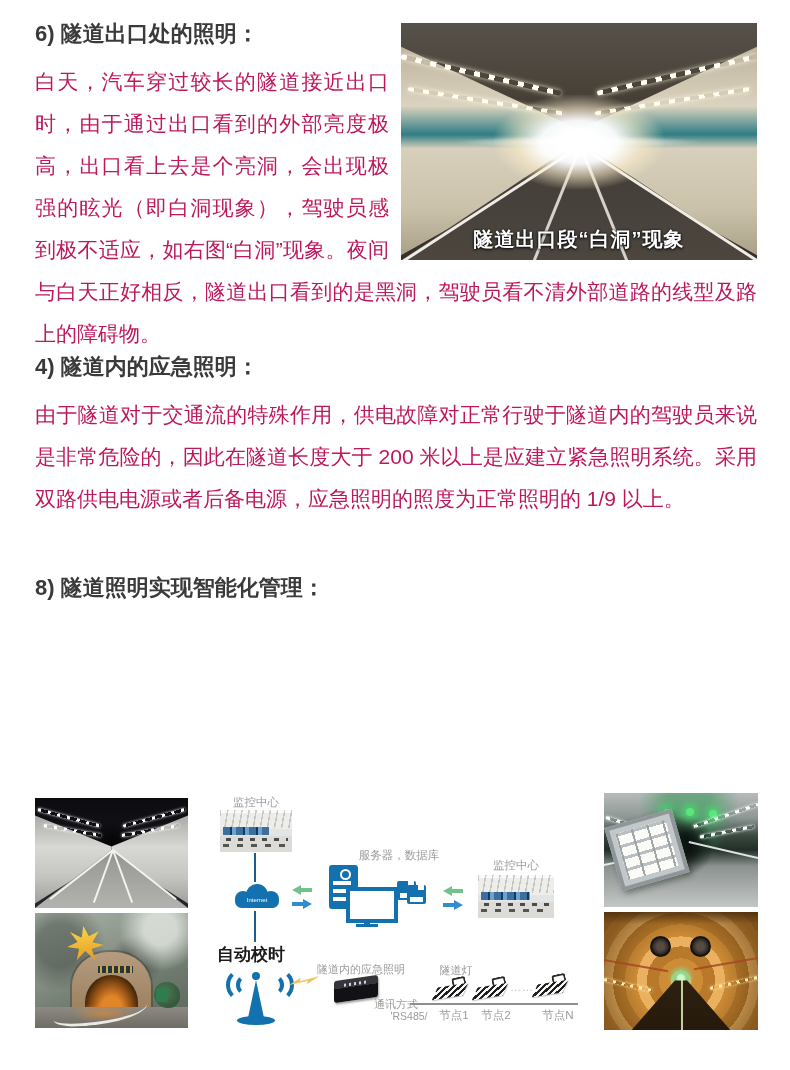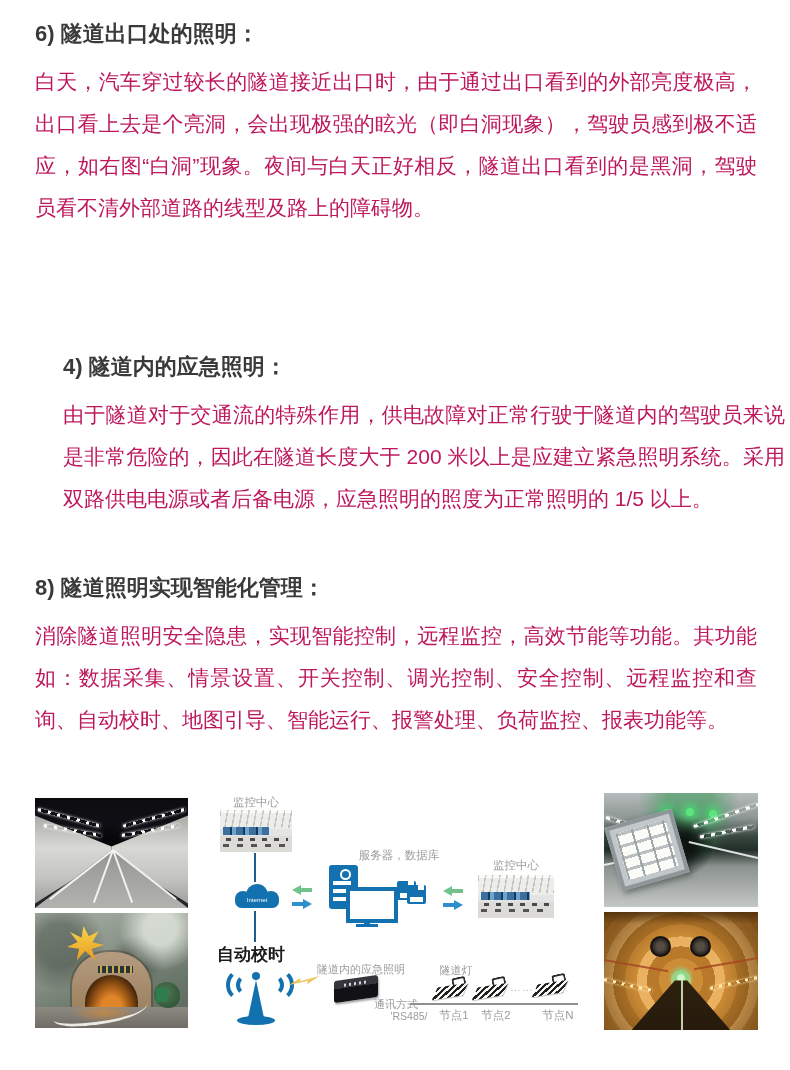--- a/index.html
+++ b/index.html
@@ -3,21 +3,21 @@
 <meta charset="utf-8">
 <style>
   html,body{margin:0;padding:0;background:#fff;}
   .page{position:relative;width:790px;height:1070px;background:#ffffff;overflow:hidden;
         font-family:"Liberation Sans","DejaVu Sans",sans-serif;}
   
   .section{position:absolute;left:35px;width:722px;}
   .heading{font-size:22px;font-weight:bold;color:#3a3a3a;line-height:28px;margin:0 0 13px 0;}
   .bodytext{font-size:21px;line-height:42px;color:#be185d;text-align:justify;margin:0;}
   #s3{top:20px;}
-  #s4{top:353px;margin-left:28px;}
+  #s4{top:353px;}
   #s5{top:574px;}
   
   .photo-a{float:right;position:relative;width:356px;height:237px;margin:3px 0 8px 12px;
            overflow:hidden;background:#3d3833;}
   .pa-base{position:absolute;inset:0;
     background:linear-gradient(to bottom,#57514b 0%,#484238 28%,#3a352f 45%,#2f2b27 55%,#343029 100%);}
   .pa-wall{position:absolute;inset:0;}
   .pa-wallL{clip-path:polygon(0 10%,50% 45%,50% 56%,0 98%);
     background:linear-gradient(to bottom,#b1a691 0%,#dbd3bf 35%,#2f7d84 47%,#d8d0bc 53%,#cbc2ab 78%,#a79d85 100%);}
   .pa-wallR{clip-path:polygon(100% 10%,50% 45%,50% 56%,100% 98%);
@@ -172,32 +172,48 @@
   .lamp .handle{position:absolute;right:4px;top:0;width:10px;height:9px;
     border:2.5px solid #2b2b29;border-bottom:none;border-radius:3px 3px 0 0;transform:rotate(-12deg);}
   .ellipsis{position:absolute;color:#bcbcbc;font-size:11px;letter-spacing:1px;}
 </style>
 </head>
 <body>
 
 <div class="page">
 
   <div class="section" id="s3">
+    <div class="photo-a">
+      <div class="pa-base"></div>
+      <div class="pa-wall pa-wallL"></div>
+      <div class="pa-wall pa-wallR"></div>
+      <div class="pa-road"></div>
+      <div class="pa-line" style="height:215px;transform:rotate(57deg);"></div>
+      <div class="pa-line" style="height:215px;transform:rotate(-57deg);"></div>
+      <div class="pa-line" style="height:125px;transform:rotate(22deg);opacity:.85;"></div>
+      <div class="pa-line" style="height:125px;transform:rotate(-22deg);opacity:.85;"></div>
+      <div class="pa-dots" style="left:0;top:13%;width:46%;transform:rotate(13deg);transform-origin:left center;"></div>
+      <div class="pa-dots" style="left:2%;top:27%;width:44%;height:4px;transform:rotate(9deg);transform-origin:left center;"></div>
+      <div class="pa-dots" style="right:0;top:13%;width:46%;transform:rotate(-13deg);transform-origin:right center;"></div>
+      <div class="pa-dots" style="right:2%;top:27%;width:44%;height:4px;transform:rotate(-9deg);transform-origin:right center;"></div>
+      <div class="pa-streak"></div>
+      <div class="pa-glow"></div>
+      <div class="pa-caption">隧道出口段“白洞”现象</div>
+    </div>
     <h3 class="heading">6) 隧道出口处的照明：</h3>
     <p class="bodytext">白天，汽车穿过较长的隧道接近出口时，由于通过出口看到的外部亮度极高，出口看上去是个亮洞，会出现极强的眩光（即白洞现象），驾驶员感到极不适应，如右图“白洞”现象。夜间与白天正好相反，隧道出口看到的是黑洞，驾驶员看不清外部道路的线型及路上的障碍物。</p>
   </div>
 
   <div class="section" id="s4">
     <h3 class="heading">4) 隧道内的应急照明：</h3>
-    <p class="bodytext">由于隧道对于交通流的特殊作用，供电故障对正常行驶于隧道内的驾驶员来说是非常危险的，因此在隧道长度大于 200 米以上是应建立紧急照明系统。采用双路供电电源或者后备电源，应急照明的照度为正常照明的 1/5 以上。</p>
+    <p class="bodytext">由于隧道对于交通流的特殊作用，供电故障对正常行驶于隧道内的驾驶员来说是非常危险的，因此在隧道长度大于 200 米以上是应建立紧急照明系统。采用双路供电电源或者后备电源，应急照明的照度为正常照明的 1/9 以上。</p>
   </div>
 
   <div class="section" id="s5">
     <h3 class="heading">8) 隧道照明实现智能化管理：</h3>
-    <p class="bodytext">消除隧道照明安全隐患，实现智能控制，远程监控，高效节能等功能。其功能如：数据采集、情景设置、开关控制、调光控制、安全控制、远程监控和查询、自动校时、地图引导、智能运行、报警处理、负荷监控、报表功能等。</p>
   </div>
 
   <div class="figure">
 
     <div class="fig-photo" style="left:35px;top:8px;width:153px;height:110px;">
       <div class="pb-base"></div>
       <div class="pb-wallL"></div>
       <div class="pb-wallR"></div>
       <div class="pb-road"></div>
       <div class="pb-line" style="height:80px;transform:rotate(52deg);"></div>

